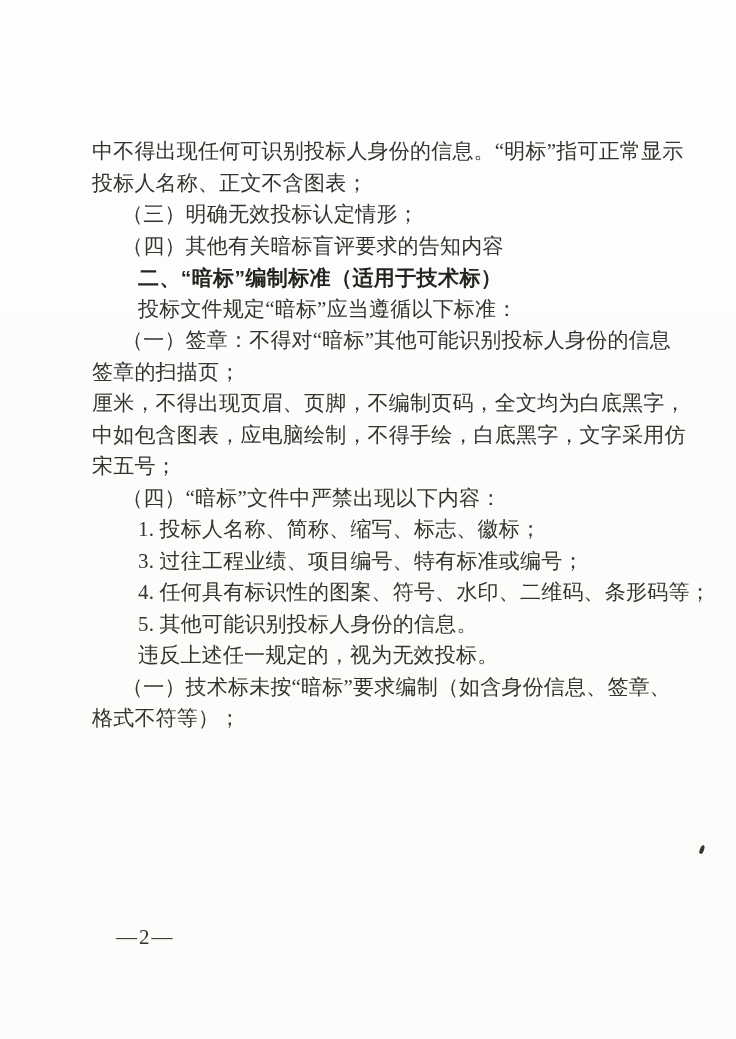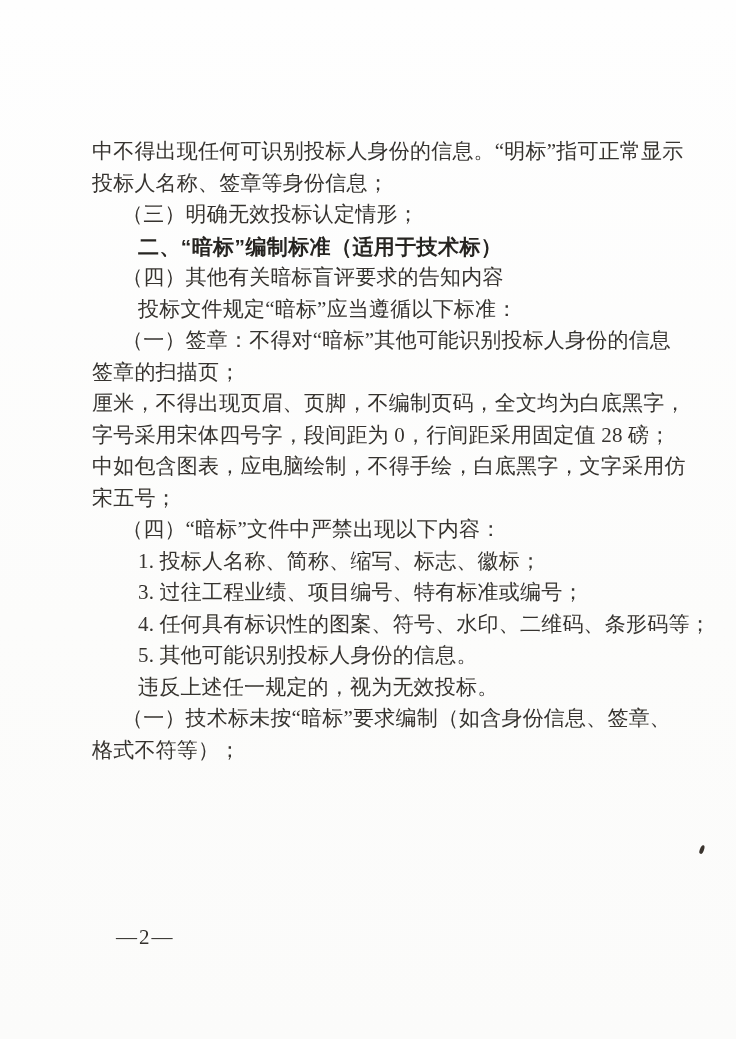--- a/index.html
+++ b/index.html
@@ -57,29 +57,28 @@
     border-radius: 60% 60% 45% 45%;
     transform: rotate(20deg);
   }
 </style>
 </head>
 <body>
 
 <div class="page">
   <div class="content" id="doc-lines">
       <div class="line">中不得出现任何可识别投标人身份的信息。“明标”指可正常显示</div>
-      <div class="line">投标人名称、签章等身份信息；</div>
+      <div class="line">投标人名称、正文不含图表；</div>
       <div class="line ind-paren">（三）明确无效投标认定情形；</div>
+      <div class="line ind-paren">（四）其他有关暗标盲评要求的告知内容</div>
       <div class="line ind-normal heading">二、“暗标”编制标准（适用于技术标）</div>
-      <div class="line ind-paren">（四）其他有关暗标盲评要求的告知内容</div>
       <div class="line ind-normal">投标文件规定“暗标”应当遵循以下标准：</div>
       <div class="line ind-paren">（一）签章：不得对“暗标”其他可能识别投标人身份的信息</div>
       <div class="line">签章的扫描页；</div>
       <div class="line">厘米，不得出现页眉、页脚，不编制页码，全文均为白底黑字，</div>
-      <div class="line">字号采用宋体四号字，段间距为 0，行间距采用固定值 28 磅；</div>
       <div class="line">中如包含图表，应电脑绘制，不得手绘，白底黑字，文字采用仿</div>
       <div class="line">宋五号；</div>
       <div class="line ind-paren">（四）“暗标”文件中严禁出现以下内容：</div>
       <div class="line ind-normal">1. 投标人名称、简称、缩写、标志、徽标；</div>
       <div class="line ind-normal">3. 过往工程业绩、项目编号、特有标准或编号；</div>
       <div class="line ind-normal">4. 任何具有标识性的图案、符号、水印、二维码、条形码等；</div>
       <div class="line ind-normal">5. 其他可能识别投标人身份的信息。</div>
       <div class="line ind-normal">违反上述任一规定的，视为无效投标。</div>
       <div class="line ind-paren">（一）技术标未按“暗标”要求编制（如含身份信息、签章、</div>
       <div class="line">格式不符等）；</div>

